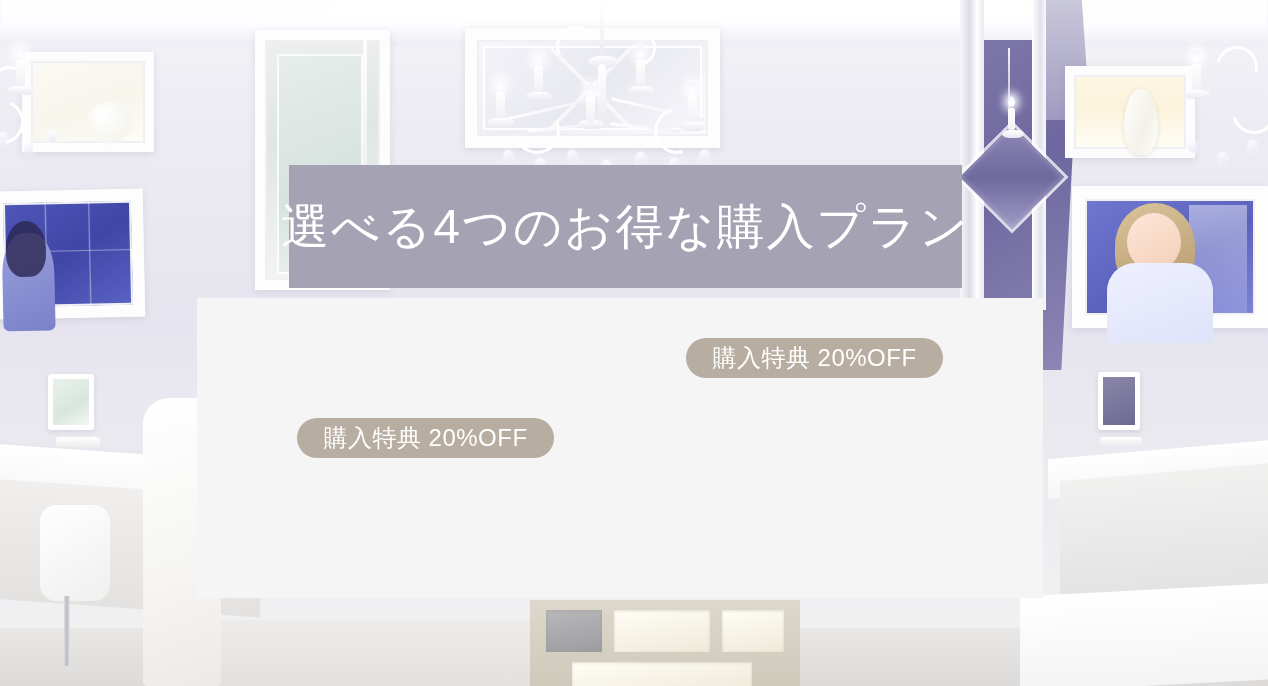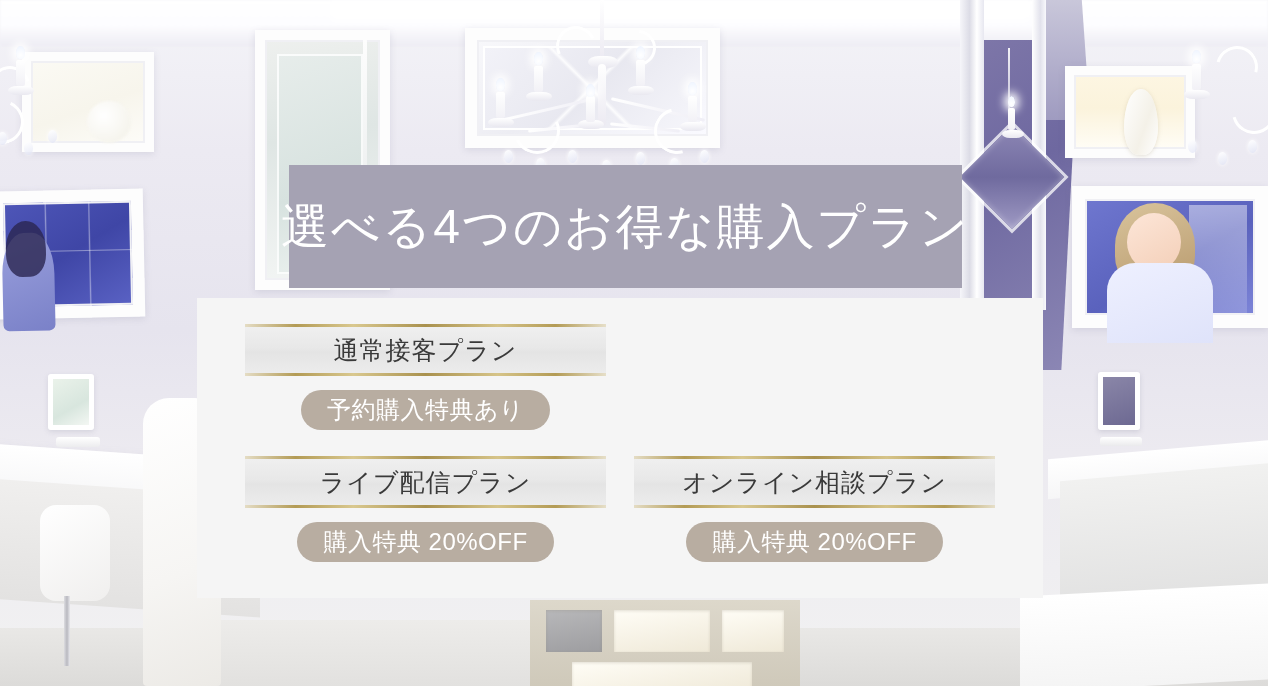--- a/index.html
+++ b/index.html
@@ -417,44 +417,30 @@
   <div class="counterFront"></div>
 </div>
 
 <div id="title-banner">
   <div class="ttl">選べる4つのお得な購入プラン</div>
 </div>
 
 <div id="plans-card">
   <div class="plan-grid">
 
-    <div class="plan-cell">
-      <div class="plan-title-box">
-        <span class="lbl">通常接客プラン</span>
-      </div>
-      <div class="plan-badge">
-        <span class="btxt">予約購入特典あり</span>
-      </div>
-    </div>
 
     <div class="plan-cell">
     </div>
 
     <div class="plan-cell">
-      <div class="plan-title-box">
-        <span class="lbl">ライブ配信プラン</span>
-      </div>
       <div class="plan-badge">
         <span class="btxt">購入特典 20%OFF</span>
       </div>
     </div>
 
     <div class="plan-cell">
-      <div class="plan-title-box">
-        <span class="lbl">オンライン相談プラン</span>
-      </div>
       <div class="plan-badge">
         <span class="btxt">購入特典 20%OFF</span>
       </div>
     </div>
 
   </div>
 </div>
 
 </body></html>

